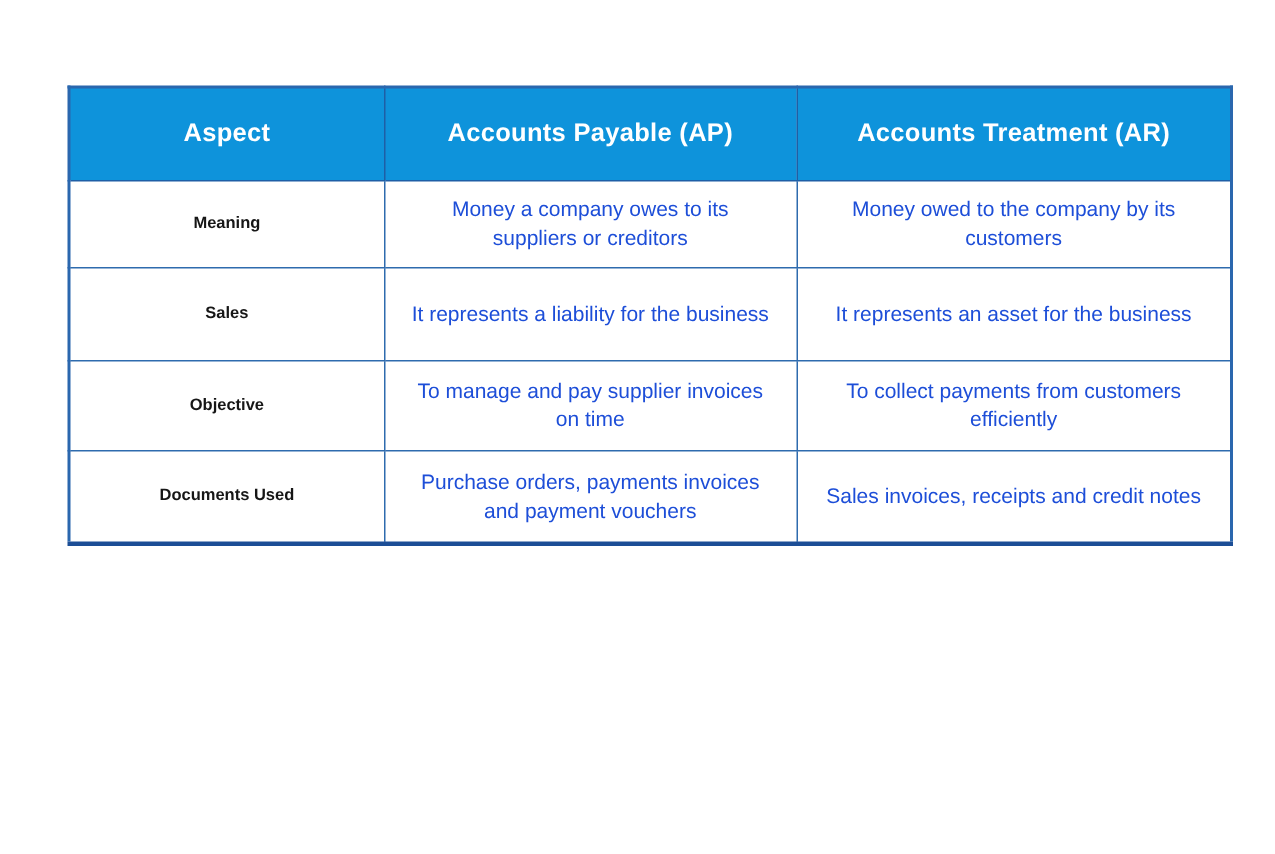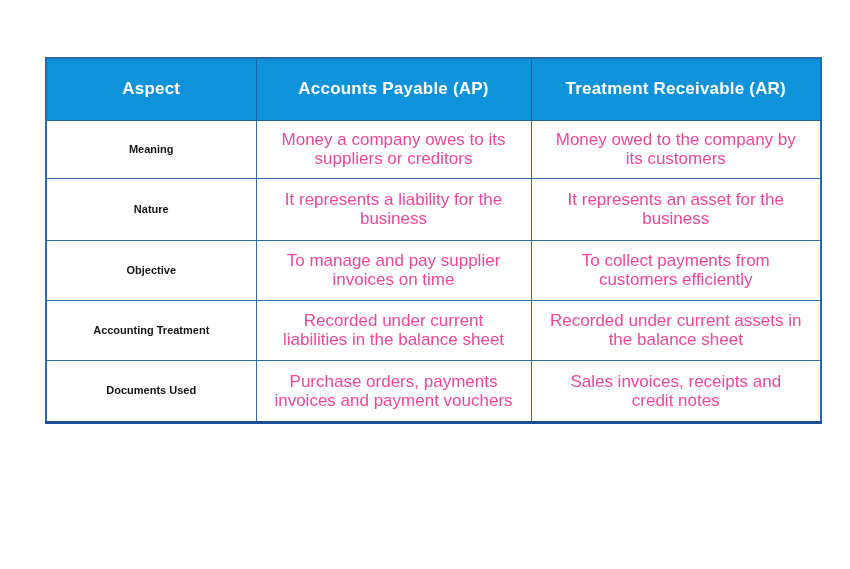--- a/index.html
+++ b/index.html
@@ -26,21 +26,21 @@
   }
   thead th {
     background: #0e93db;
     color: #ffffff;
     font-size: 17px;
     font-weight: bold;
     letter-spacing: 0.2px;
     height: 62px;
     border-color: #1e5fa6;
   }
-  td { color: #ec4899; font-size: 17px; line-height: 19px; }
+  td { color: #1d4ed8; font-size: 14px; line-height: 19px; }
   td.aspect { font-weight: bold; color: #161616; font-size: 11px; }
   tr.r1 td { height: 58px; }
   tr.r2 td { height: 62px; }
   tr.r3 td { height: 60px; }
   tr.r4 td { height: 60px; }
   tr.r5 td { height: 42px; }
   tr.r6 td { height: 62px; }
   tr.r7 td { height: 58px; }
 </style>
 </head>
@@ -50,43 +50,38 @@
   <table class="compare">
     <colgroup>
       <col class="c-aspect">
         <col class="c-ap">
         <col class="c-ar">
     </colgroup>
     <thead>
       <tr>
         <th>Aspect</th>
         <th>Accounts Payable (AP)</th>
-        <th>Treatment Receivable (AR)</th>
+        <th>Accounts Treatment (AR)</th>
       </tr>
     </thead>
     <tbody>
       <tr class="r1">
         <td class="aspect">Meaning</td>
         <td>Money a company owes to its suppliers or creditors</td>
         <td>Money owed to the company by its customers</td>
       </tr>
       <tr class="r2">
-        <td class="aspect">Nature</td>
+        <td class="aspect">Sales</td>
         <td>It represents a liability for the business</td>
         <td>It represents an asset for the business</td>
       </tr>
       <tr class="r3">
         <td class="aspect">Objective</td>
         <td>To manage and pay supplier invoices on time</td>
         <td>To collect payments from customers efficiently</td>
-      </tr>
-      <tr class="r4">
-        <td class="aspect">Accounting Treatment</td>
-        <td>Recorded under current liabilities in the balance sheet</td>
-        <td>Recorded under current assets in the balance sheet</td>
       </tr>
       <tr class="r6">
         <td class="aspect">Documents Used</td>
         <td>Purchase orders, payments invoices and payment vouchers</td>
         <td>Sales invoices, receipts and credit notes</td>
       </tr>
     </tbody>
   </table>
 </div>
 

